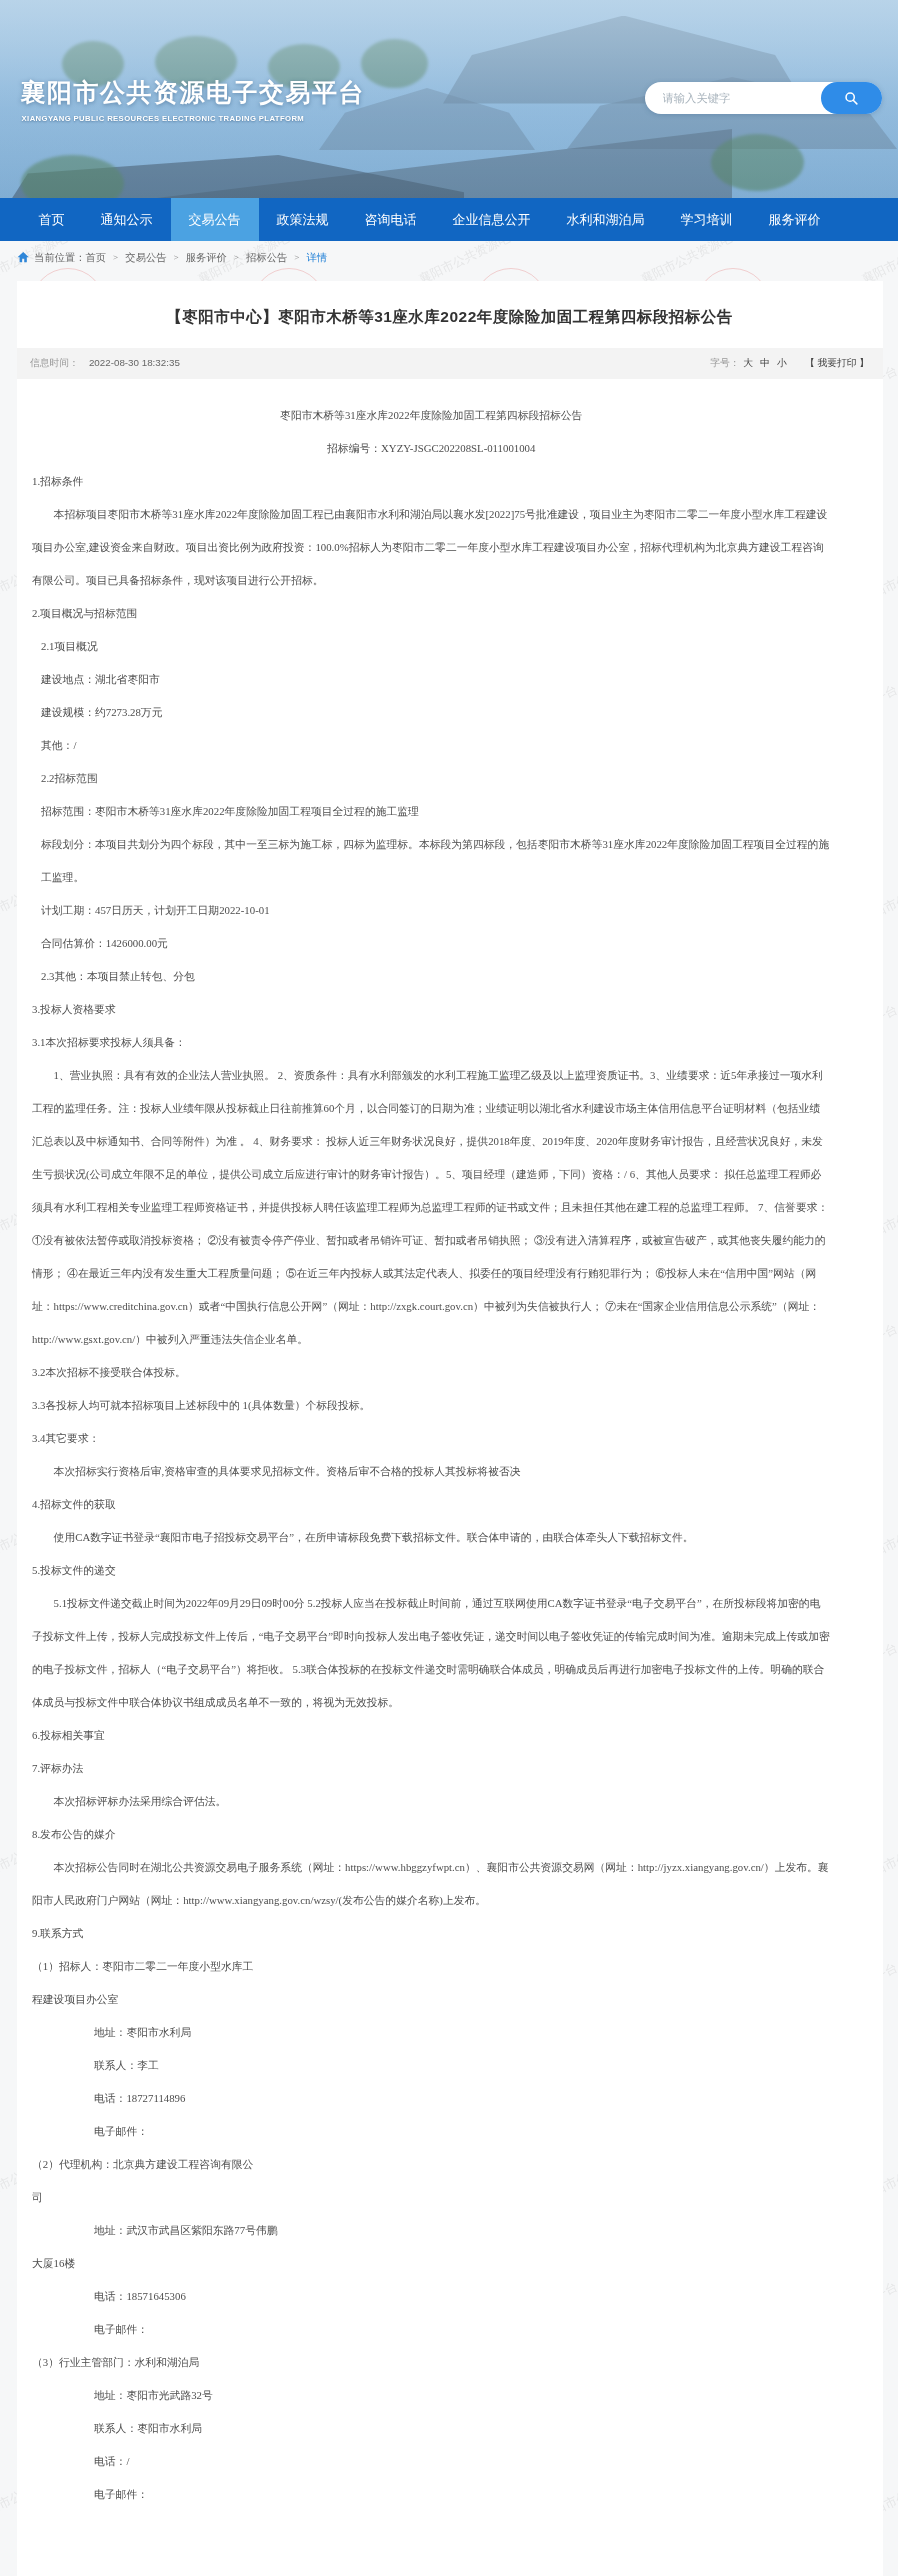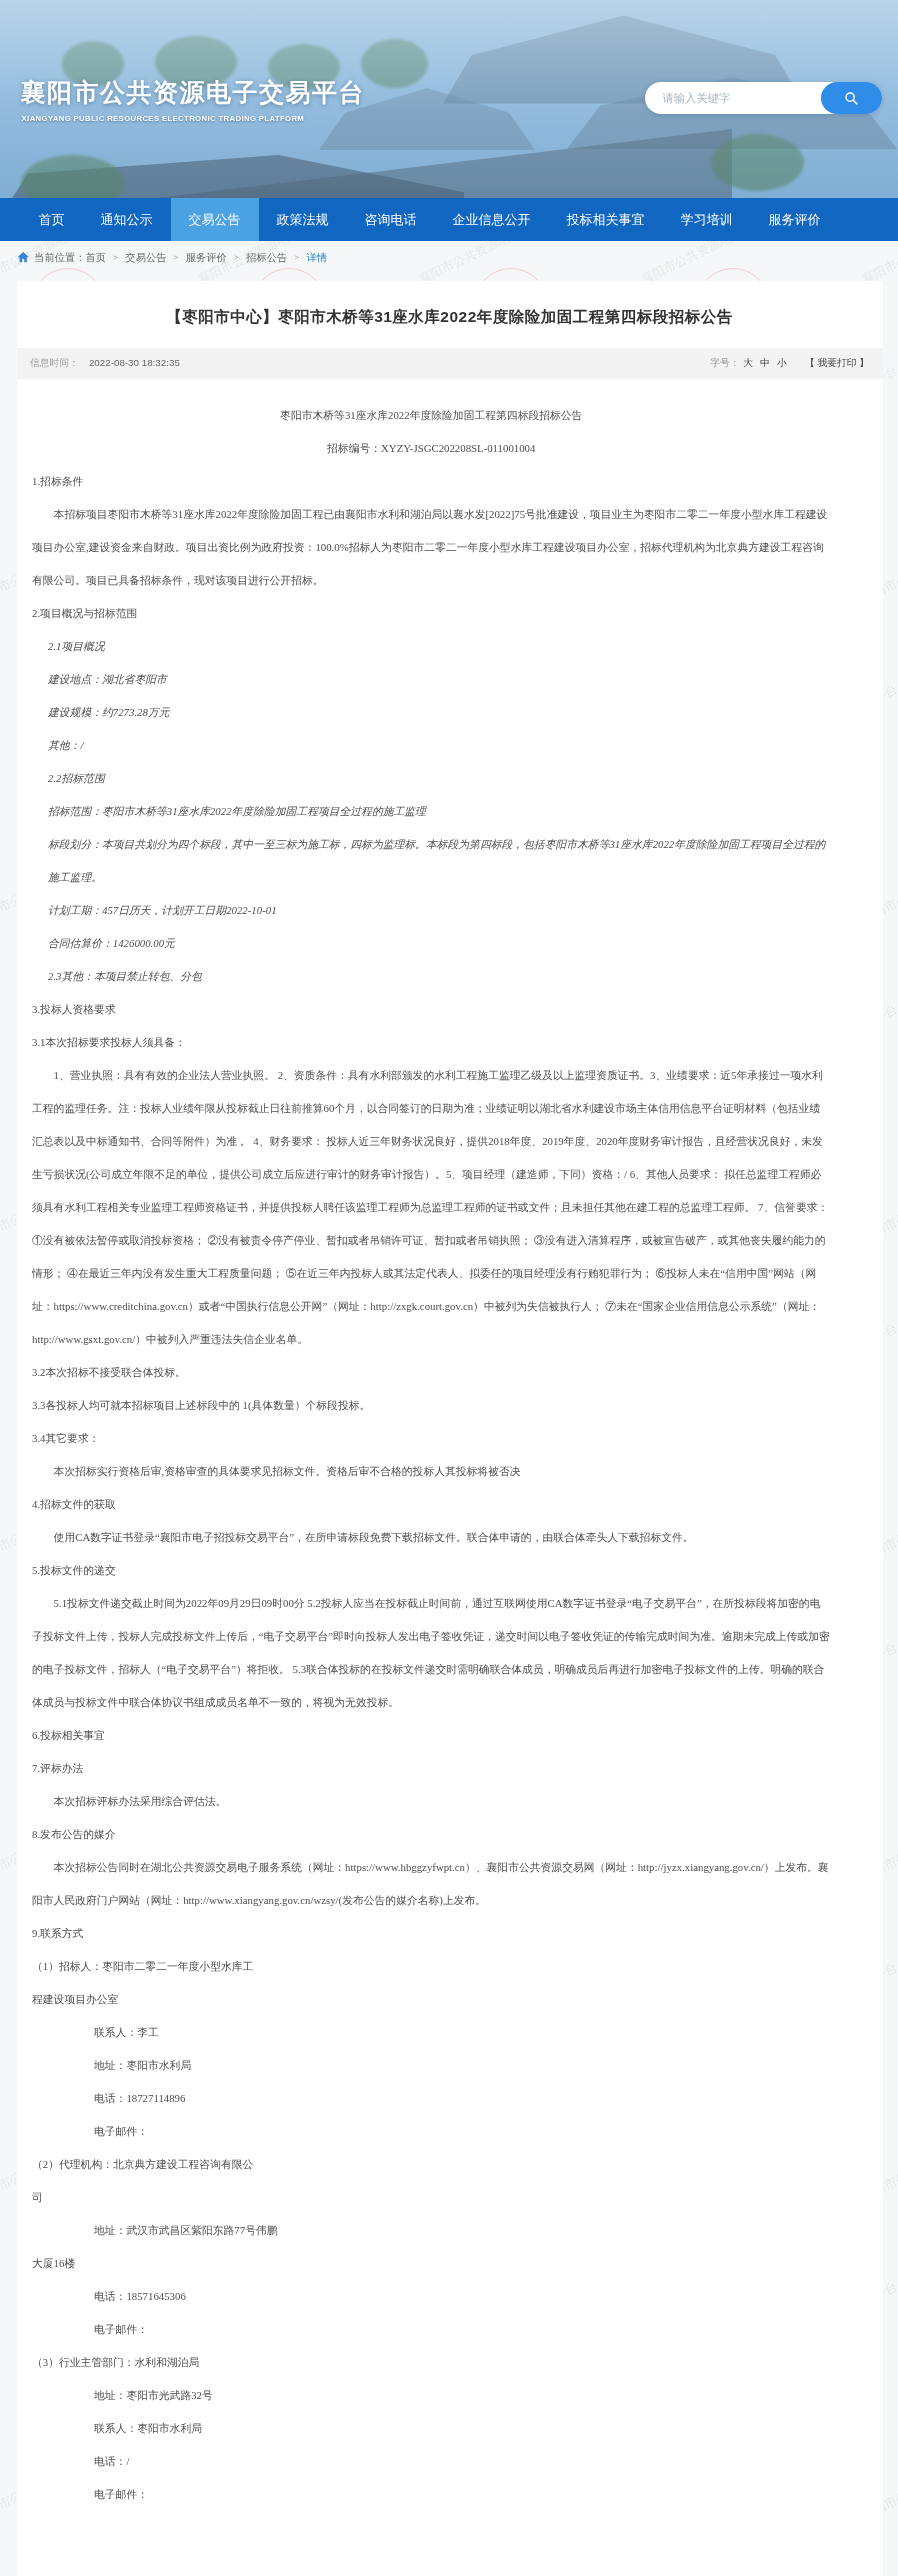--- a/index.html
+++ b/index.html
@@ -53,21 +53,21 @@
         justify-content:space-between;padding:0 13.4px;font-size:9.8px;color:#999;}
   .meta .mtime{color:#666;margin-left:10px;text-align:right;}
   .meta-right{display:flex;align-items:flex-start;color:#999;}
   .meta-right .fsz{color:#444;margin:0 3.6px;cursor:pointer;}
   .meta-right .prt{color:#444;margin-left:14.4px;cursor:pointer;}
   
   .doc{margin:20.6px 52px 0 15.5px;font-family:"Liberation Serif","DejaVu Serif",serif;
        font-size:10.8px;color:#4d4d4d;}
   .doc>div{line-height:33px;}
   .doc .b-center{text-align:center;}
-  .doc .b-sub,.doc .b-label{margin-left:16px;font-style:italic;}
+  .doc .b-sub,.doc .b-label{margin-left:9px;}
   .doc .b-para{text-indent:2em;}
   .doc .b-c1{margin-left:62px;}
 </style>
 </head>
 <body>
 
 <div class="banner">
   <div class="b-shape roof r1"></div>
   <div class="b-shape roof r2"></div>
   <div class="b-shape roof r3"></div>
@@ -95,21 +95,21 @@
   </div>
 </div>
 
 <div class="navbar">
     <div class="nav-item">首页</div>
     <div class="nav-item">通知公示</div>
     <div class="nav-item active">交易公告</div>
     <div class="nav-item">政策法规</div>
     <div class="nav-item">咨询电话</div>
     <div class="nav-item">企业信息公开</div>
-    <div class="nav-item">投标相关事宜</div>
+    <div class="nav-item">水利和湖泊局</div>
     <div class="nav-item">学习培训</div>
     <div class="nav-item">服务评价</div>
   </div>
 
 <div class="crumb">
   <span class="home-ico">
     <svg width="12.4" height="12.4" viewBox="0 0 24 24">
       <path d="M12 2 L23 12 H19 V22 H14 V15 H10 V22 H5 V12 H1 Z" fill="#2f86d8"></path>
     </svg>
   </span>
@@ -420,22 +420,22 @@
       <div class="b-h">5.投标文件的递交</div>
       <div class="b-para">5.1投标文件递交截止时间为2022年09月29日09时00分 5.2投标人应当在投标截止时间前，通过互联网使用CA数字证书登录“电子交易平台”，在所投标段将加密的电子投标文件上传，投标人完成投标文件上传后，“电子交易平台”即时向投标人发出电子签收凭证，递交时间以电子签收凭证的传输完成时间为准。逾期未完成上传或加密的电子投标文件，招标人（“电子交易平台”）将拒收。 5.3联合体投标的在投标文件递交时需明确联合体成员，明确成员后再进行加密电子投标文件的上传。明确的联合体成员与投标文件中联合体协议书组成成员名单不一致的，将视为无效投标。</div>
       <div class="b-h">6.投标相关事宜</div>
       <div class="b-h">7.评标办法</div>
       <div class="b-para">本次招标评标办法采用综合评估法。</div>
       <div class="b-h">8.发布公告的媒介</div>
       <div class="b-para">本次招标公告同时在湖北公共资源交易电子服务系统（网址：https://www.hbggzyfwpt.cn）、襄阳市公共资源交易网（网址：http://jyzx.xiangyang.gov.cn/）上发布。襄阳市人民政府门户网站（网址：http://www.xiangyang.gov.cn/wzsy/(发布公告的媒介名称)上发布。</div>
       <div class="b-h">9.联系方式</div>
       <div class="b-c0">（1）招标人：枣阳市二零二一年度小型水库工</div>
       <div class="b-c0">程建设项目办公室</div>
+      <div class="b-c1">地址：枣阳市水利局</div>
       <div class="b-c1">联系人：李工</div>
-      <div class="b-c1">地址：枣阳市水利局</div>
       <div class="b-c1">电话：18727114896</div>
       <div class="b-c1">电子邮件：</div>
       <div class="b-c0">（2）代理机构：北京典方建设工程咨询有限公</div>
       <div class="b-c0">司</div>
       <div class="b-c1">地址：武汉市武昌区紫阳东路77号伟鹏</div>
       <div class="b-c0">大厦16楼</div>
       <div class="b-c1">电话：18571645306</div>
       <div class="b-c1">电子邮件：</div>
       <div class="b-c0">（3）行业主管部门：水利和湖泊局</div>
       <div class="b-c1">地址：枣阳市光武路32号</div>

